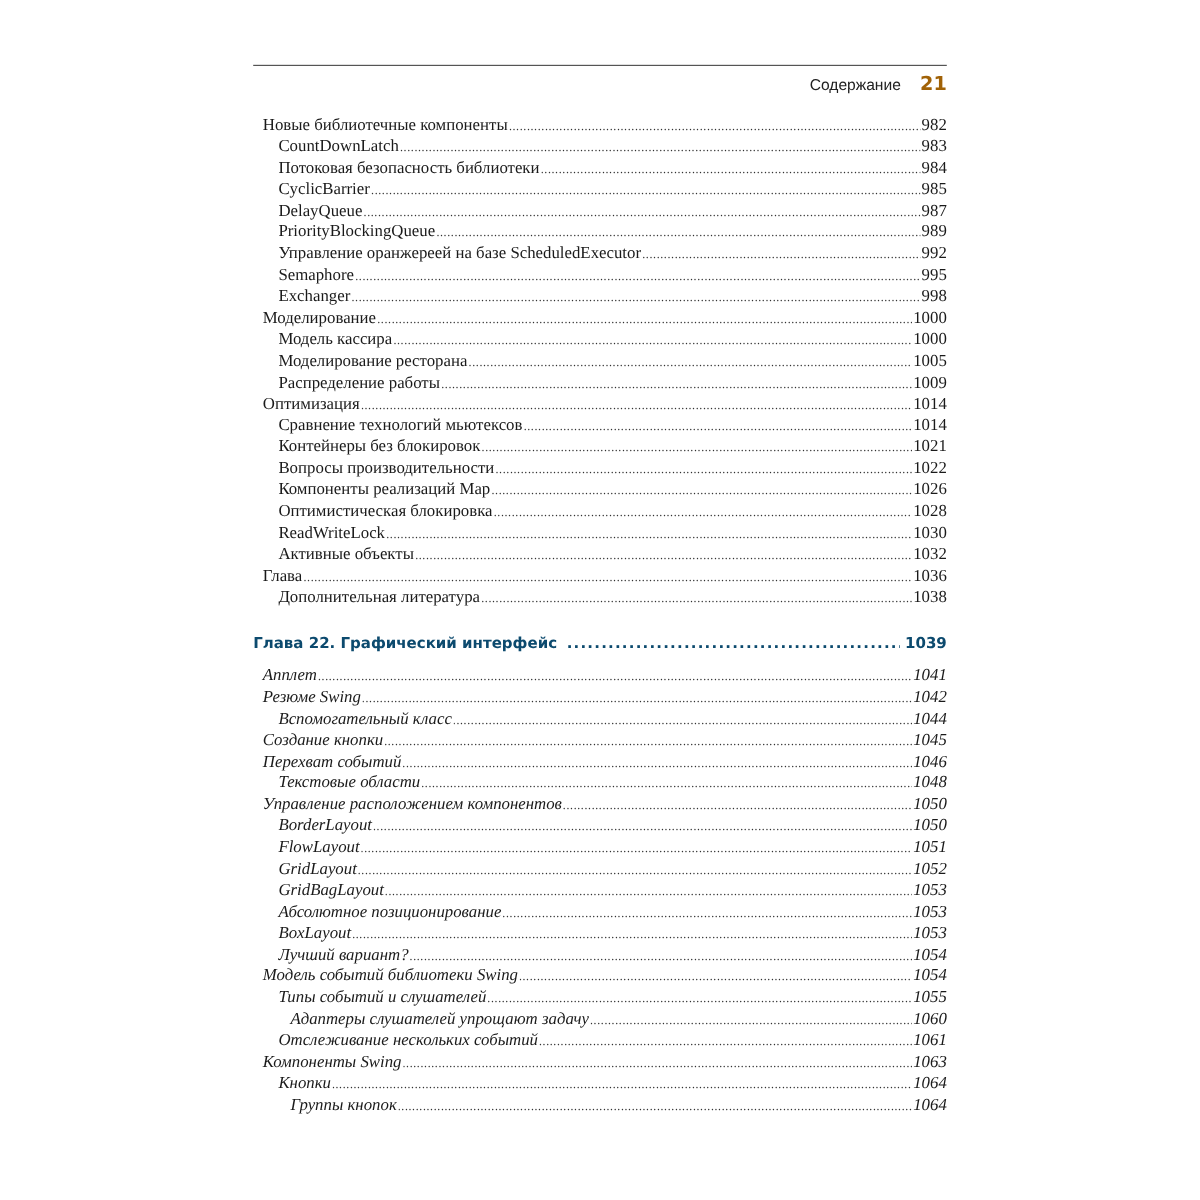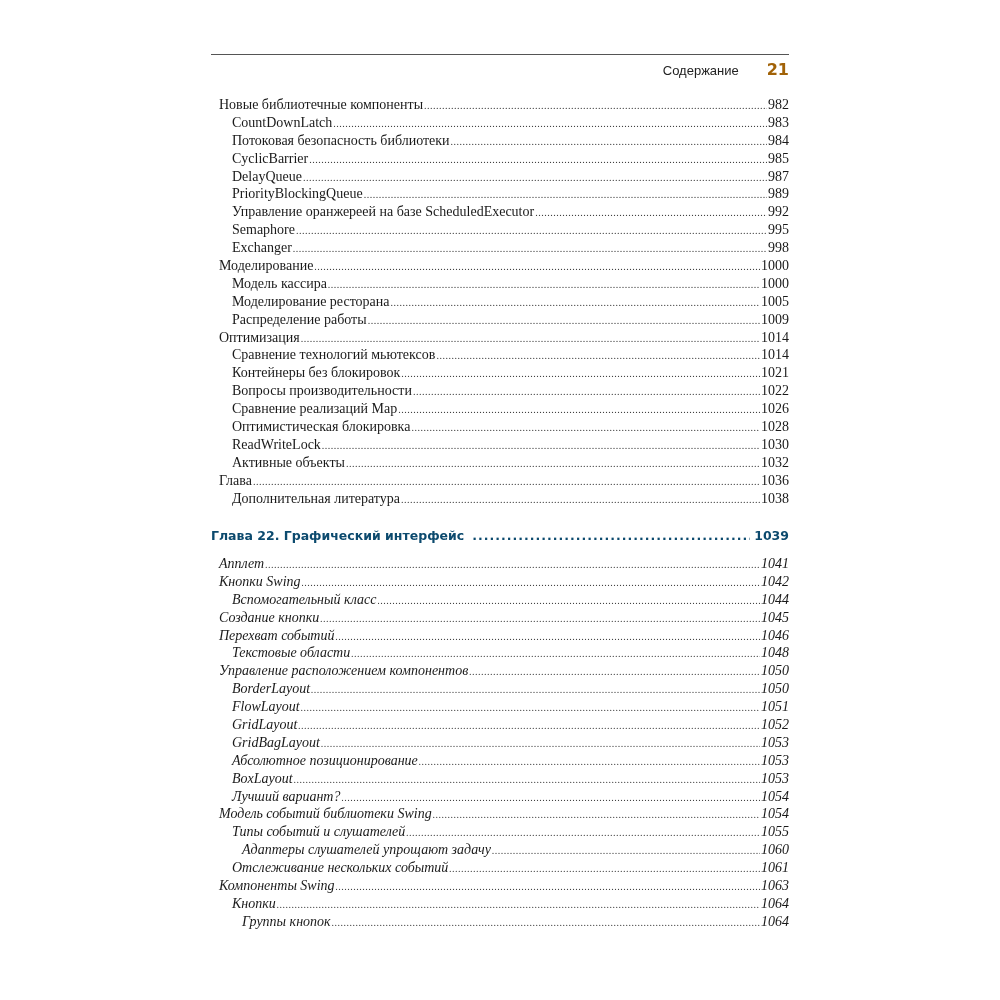--- a/index.html
+++ b/index.html
@@ -1,20 +1,20 @@
 <!DOCTYPE html>
 <html><head>
   <meta charset="utf-8">
   <style>
     html, body { margin: 0; padding: 0; background: #ffffff; }
     body { width: 1000px; height: 1000px; position: relative; overflow: hidden; color: #1a1a1a; }
     .page { position: absolute; left: 211px; top: 0; width: 578px; }
     .rule { position: absolute; left: 0; top: 54px; width: 578px; height: 1px; background: #555; }
     .running-head { position: absolute; top: 60px; right: 0; display: flex; align-items: baseline; }
-    .rh-title { font-family: "Liberation Sans", sans-serif; font-size: 13px; color: #222; margin-right: 28px; text-align: center; }
+    .rh-title { font-family: "Liberation Sans", sans-serif; font-size: 13px; color: #222; margin-right: 16px; text-align: center; }
     .rh-num { font-family: "DejaVu Sans", sans-serif; font-weight: bold; font-size: 16px; color: #a16207; }
     .toc { position: absolute; left: 0; width: 578px; }
     .toc-block-1 { top: 96px; }
     .toc-block-2 { top: 555px; font-style: italic; }
     .entry { display: flex; align-items: baseline; height: 17.9px; line-height: 17.9px;
              font-family: "Liberation Serif", serif; font-size: 14px; color: #1a1a1a; white-space: nowrap; }
     .entry .title { flex: 0 0 auto; }
     .entry .leader { flex: 1 1 auto; overflow: hidden; margin: 0 1px; color: #333; font-size: 10px; letter-spacing: 0.5px; }
     .entry .leader::before { content: "........................................................................................................................................................................................................................................................"; }
     .entry .page-num { flex: 0 0 auto; text-align: right; }
@@ -118,21 +118,21 @@
         <span class="title">Контейнеры без блокировок</span>
         <span class="leader"></span>
         <span class="page-num">1021</span>
       </div>
       <div class="entry lvl-1">
         <span class="title">Вопросы производительности</span>
         <span class="leader"></span>
         <span class="page-num">1022</span>
       </div>
       <div class="entry lvl-1">
-        <span class="title">Сравнение реализаций Map</span>
+        <span class="title">Компоненты реализаций Map</span>
         <span class="leader"></span>
         <span class="page-num">1026</span>
       </div>
       <div class="entry lvl-1">
         <span class="title">Оптимистическая блокировка</span>
         <span class="leader"></span>
         <span class="page-num">1028</span>
       </div>
       <div class="entry lvl-1">
         <span class="title">ReadWriteLock</span>
@@ -162,21 +162,21 @@
     <span class="page-num">1039</span>
   </div>
 
   <div class="toc toc-block-2" id="toc2">
       <div class="entry lvl-0">
         <span class="title">Апплет</span>
         <span class="leader"></span>
         <span class="page-num">1041</span>
       </div>
       <div class="entry lvl-0">
-        <span class="title">Кнопки Swing</span>
+        <span class="title">Резюме Swing</span>
         <span class="leader"></span>
         <span class="page-num">1042</span>
       </div>
       <div class="entry lvl-1">
         <span class="title">Вспомогательный класс</span>
         <span class="leader"></span>
         <span class="page-num">1044</span>
       </div>
       <div class="entry lvl-0">
         <span class="title">Создание кнопки</span>

